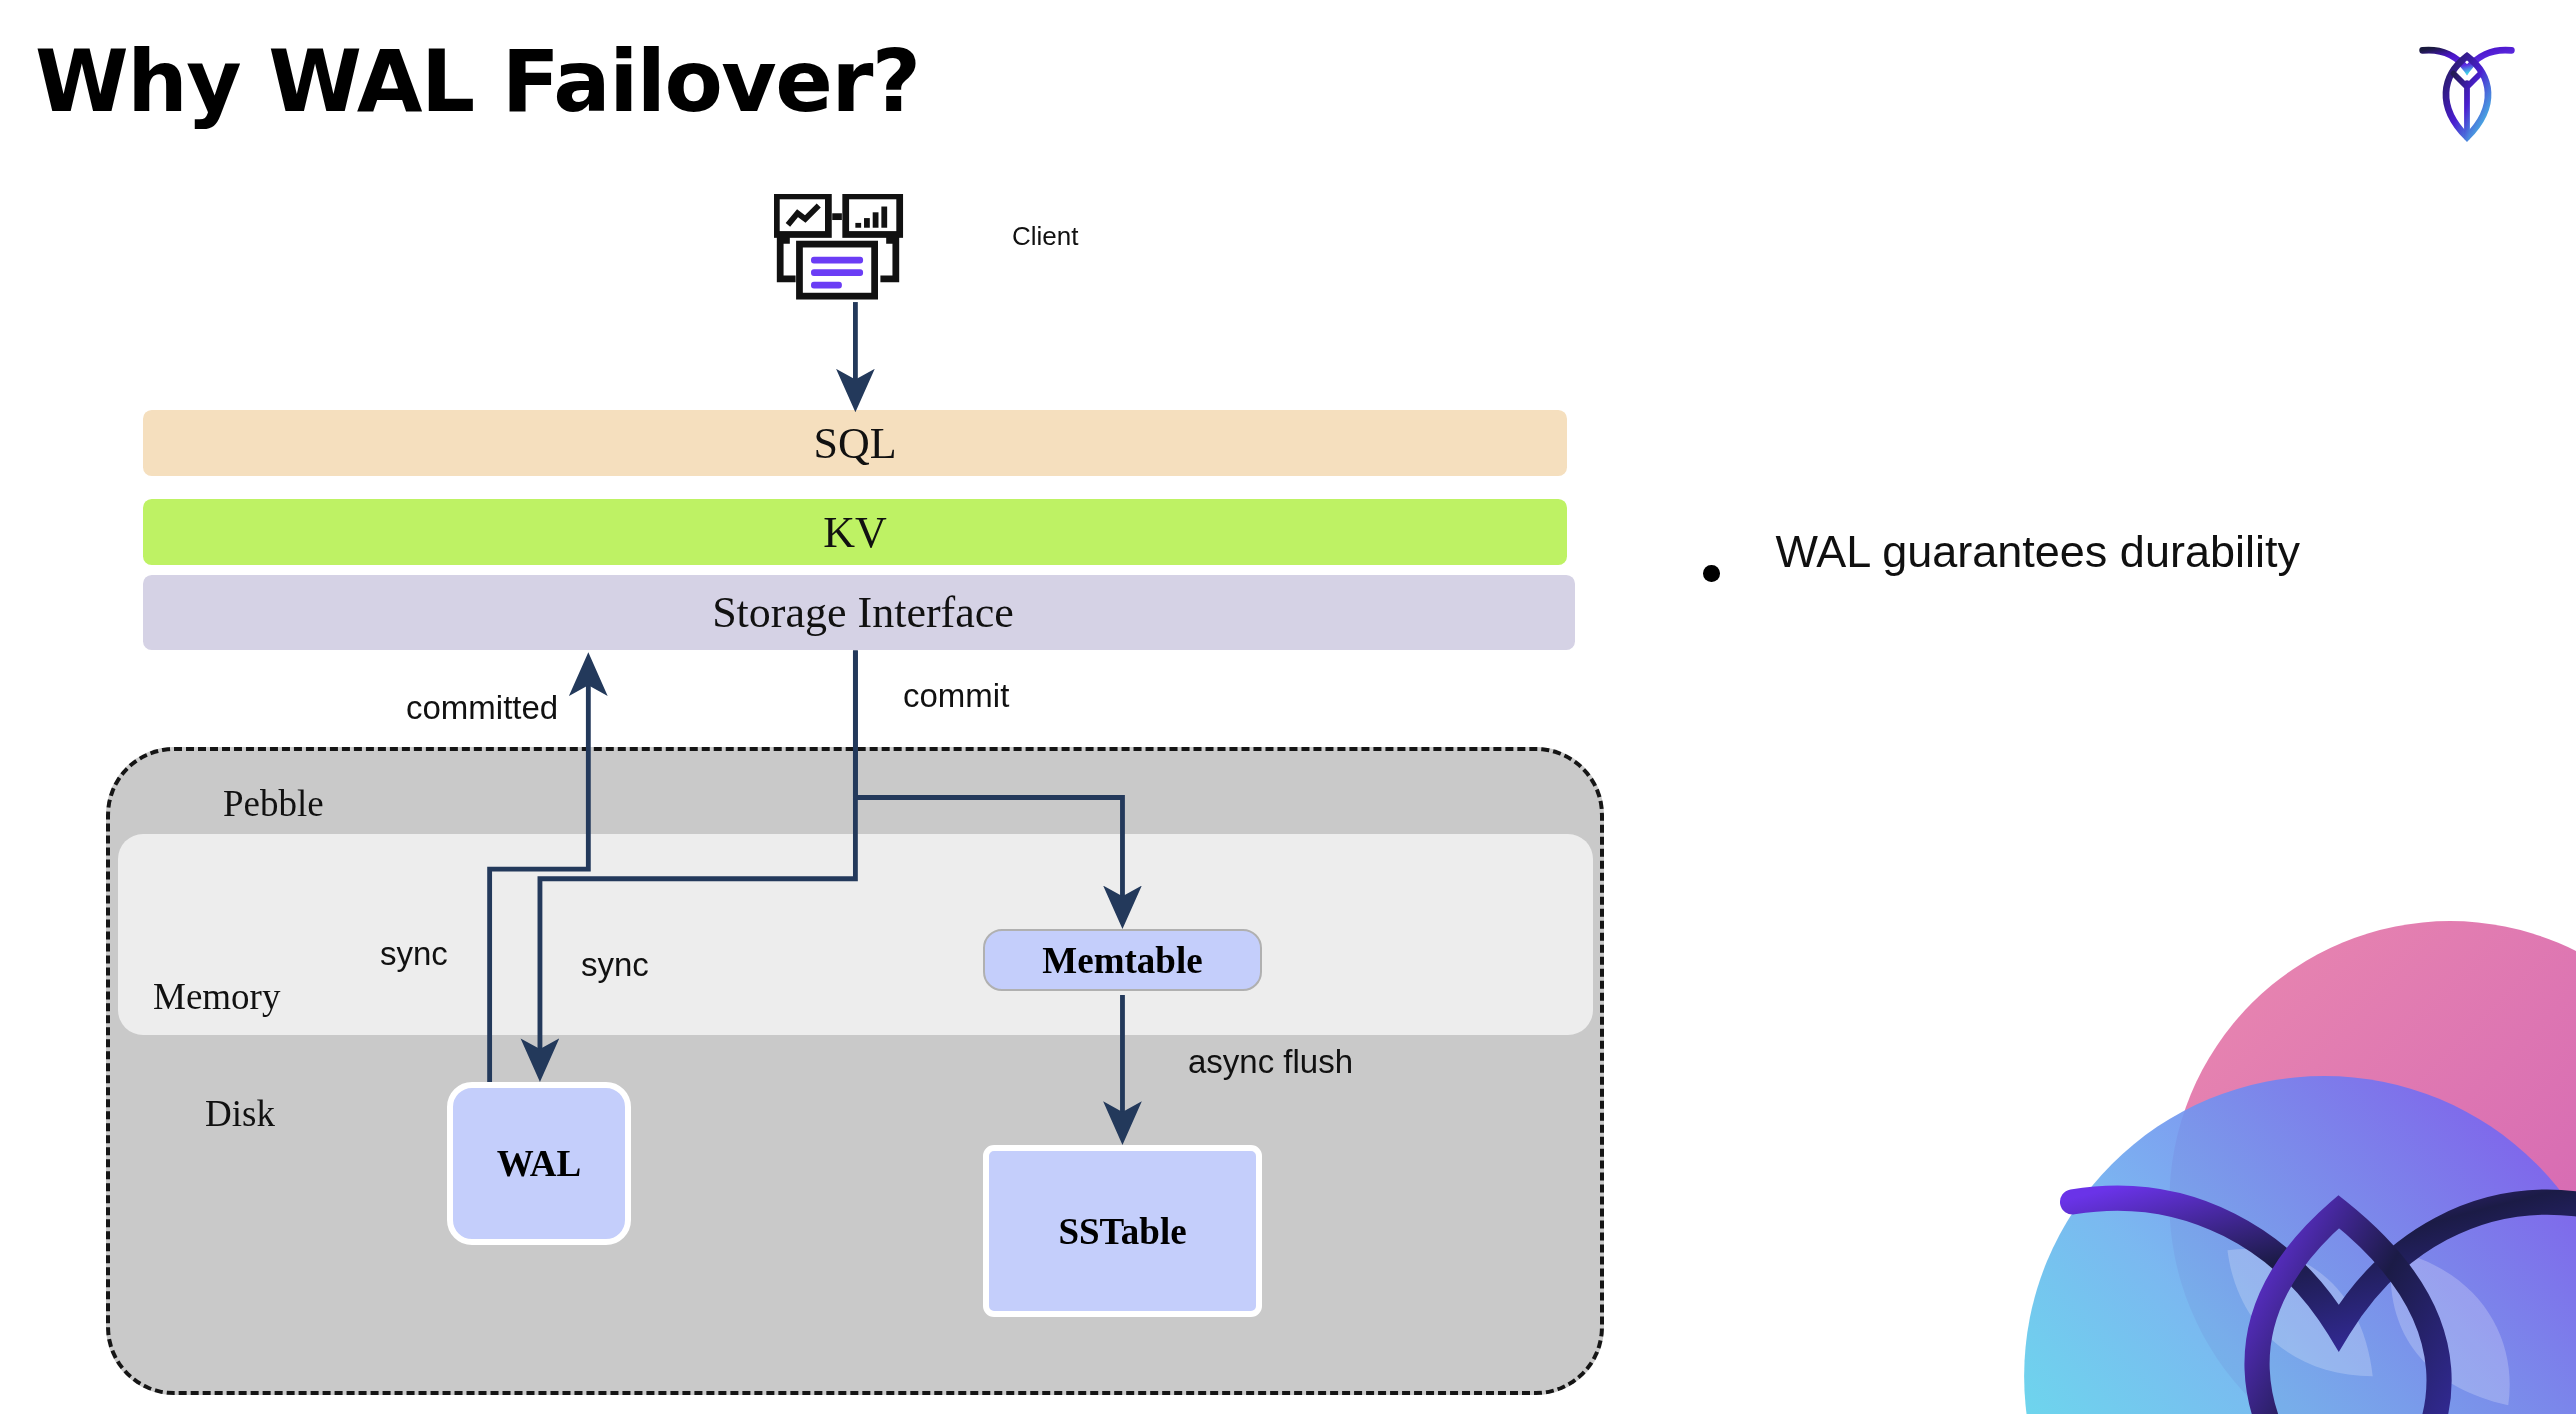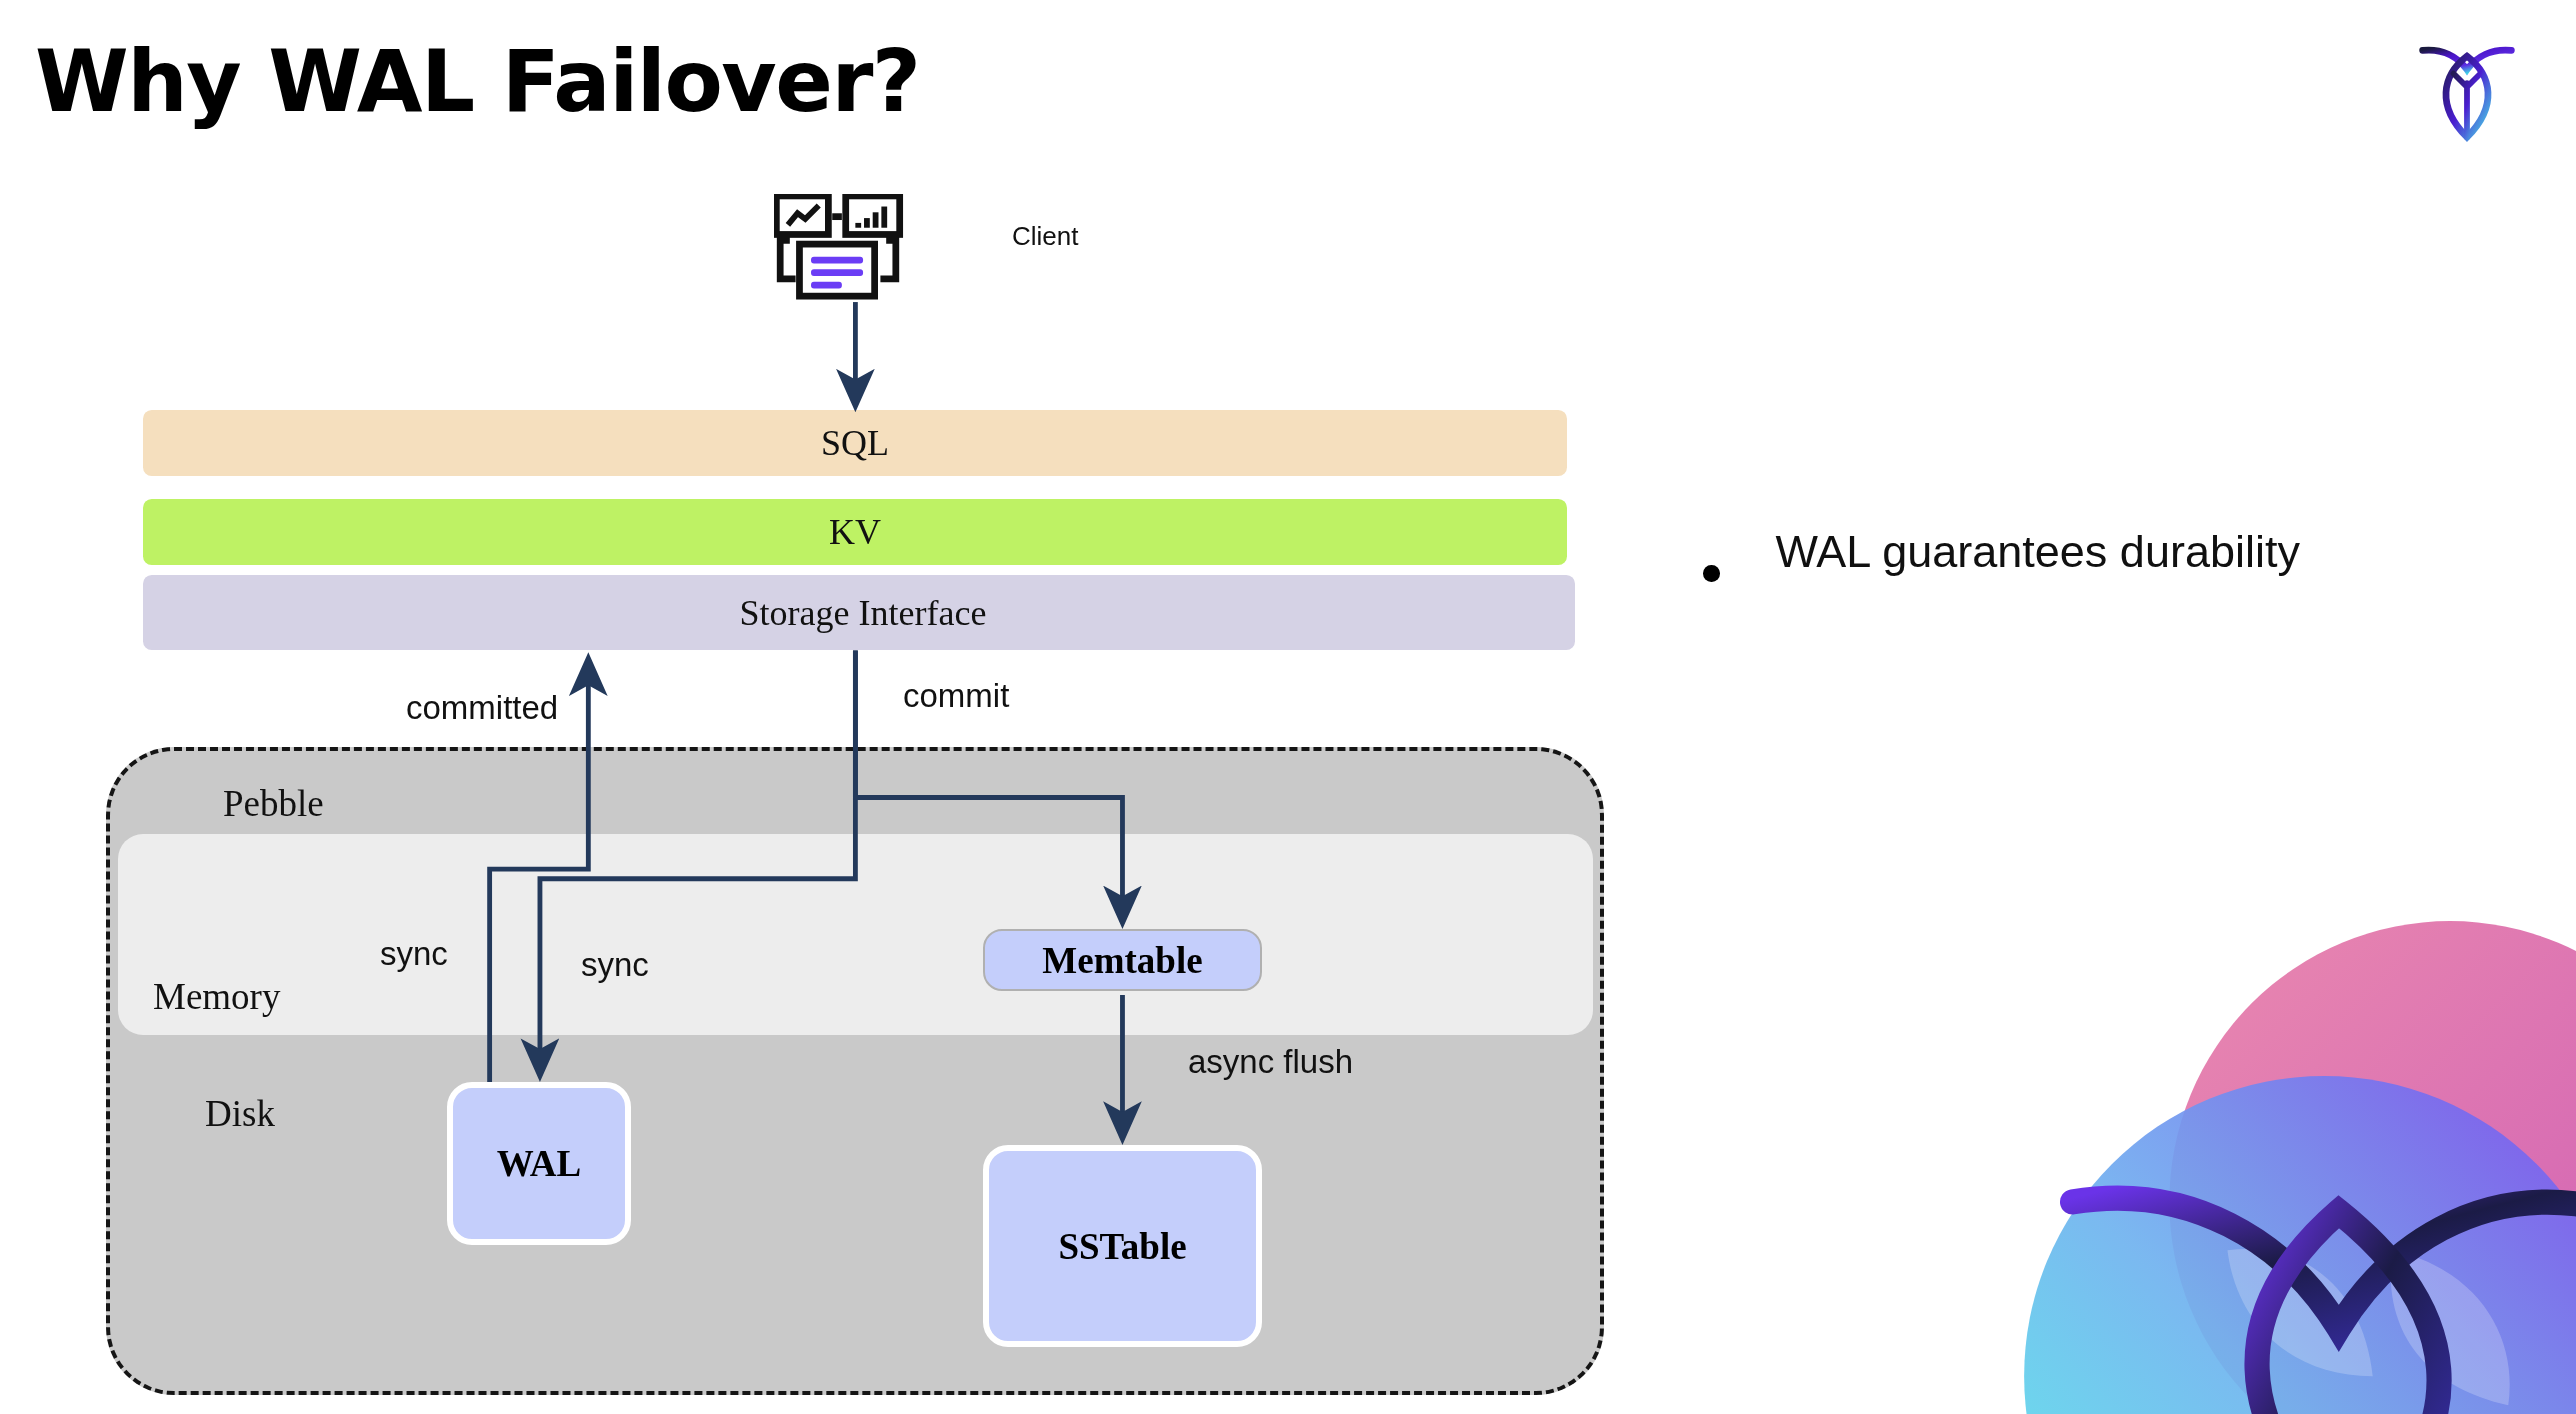--- a/index.html
+++ b/index.html
@@ -78,21 +78,21 @@
   .layer-bar {
     position: absolute;
     left: 143px;
     width: 1424px;
     height: 66px;
     border-radius: 8.7px;
     display: flex;
     align-items: center;
     justify-content: center;
     font-family: "Liberation Serif", serif;
-    font-size: 36px;
+    font-size: 44px;
     color: #111111;
   }
   #layer-sql { top: 410px; }
   #layer-kv  { top: 499px; }
   #layer-si  { top: 575px; height: 75px; }
 
   
   #pebble-box {
     position: absolute;
     left: 106px;
@@ -166,23 +166,23 @@
     top: 1082px;
     width: 184px;
     height: 163px;
     border: 6.8px solid #ffffff;
     border-radius: 25px;
   }
   #node-sstable {
     left: 983px;
     top: 1145px;
     width: 279px;
-    height: 202px;
+    height: 172px;
     border: 6.8px solid #ffffff;
-    border-radius: 25px;
+    border-radius: 11px;
   }
 
   
   .edge-label {
     position: absolute;
     font-family: "Liberation Sans", sans-serif;
     font-size: 33px;
     color: #111111;
     white-space: nowrap;
   }

